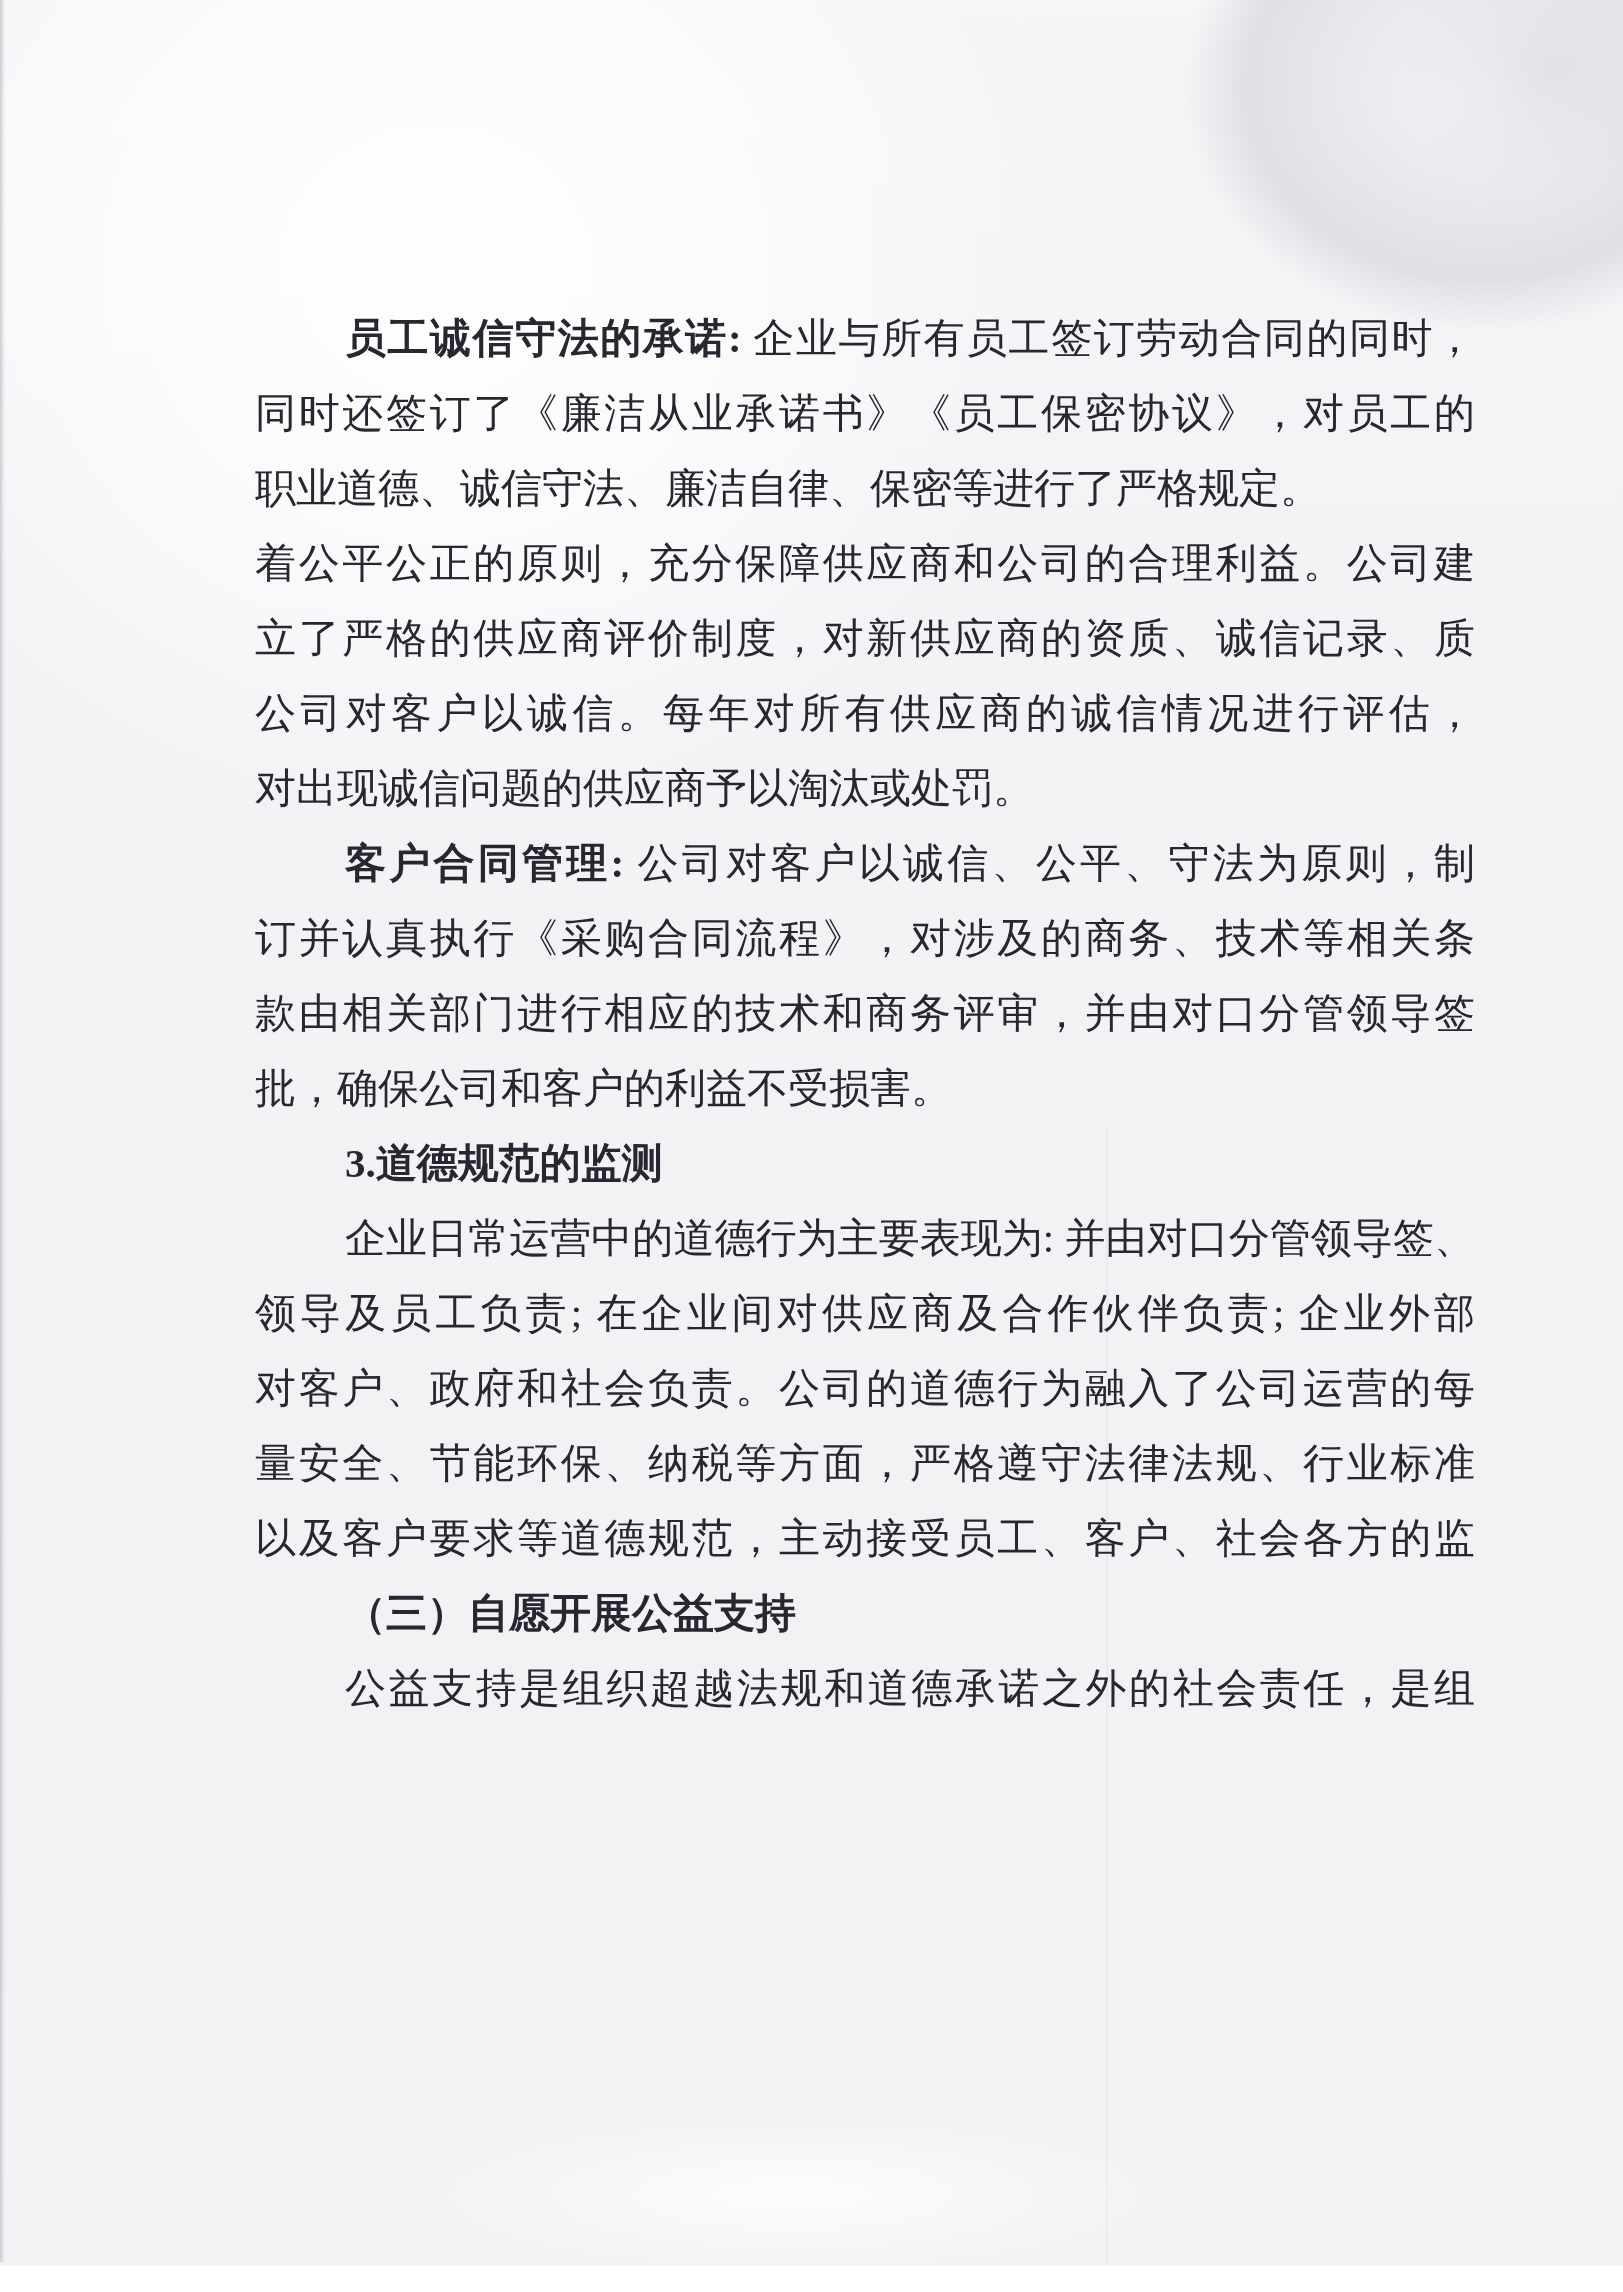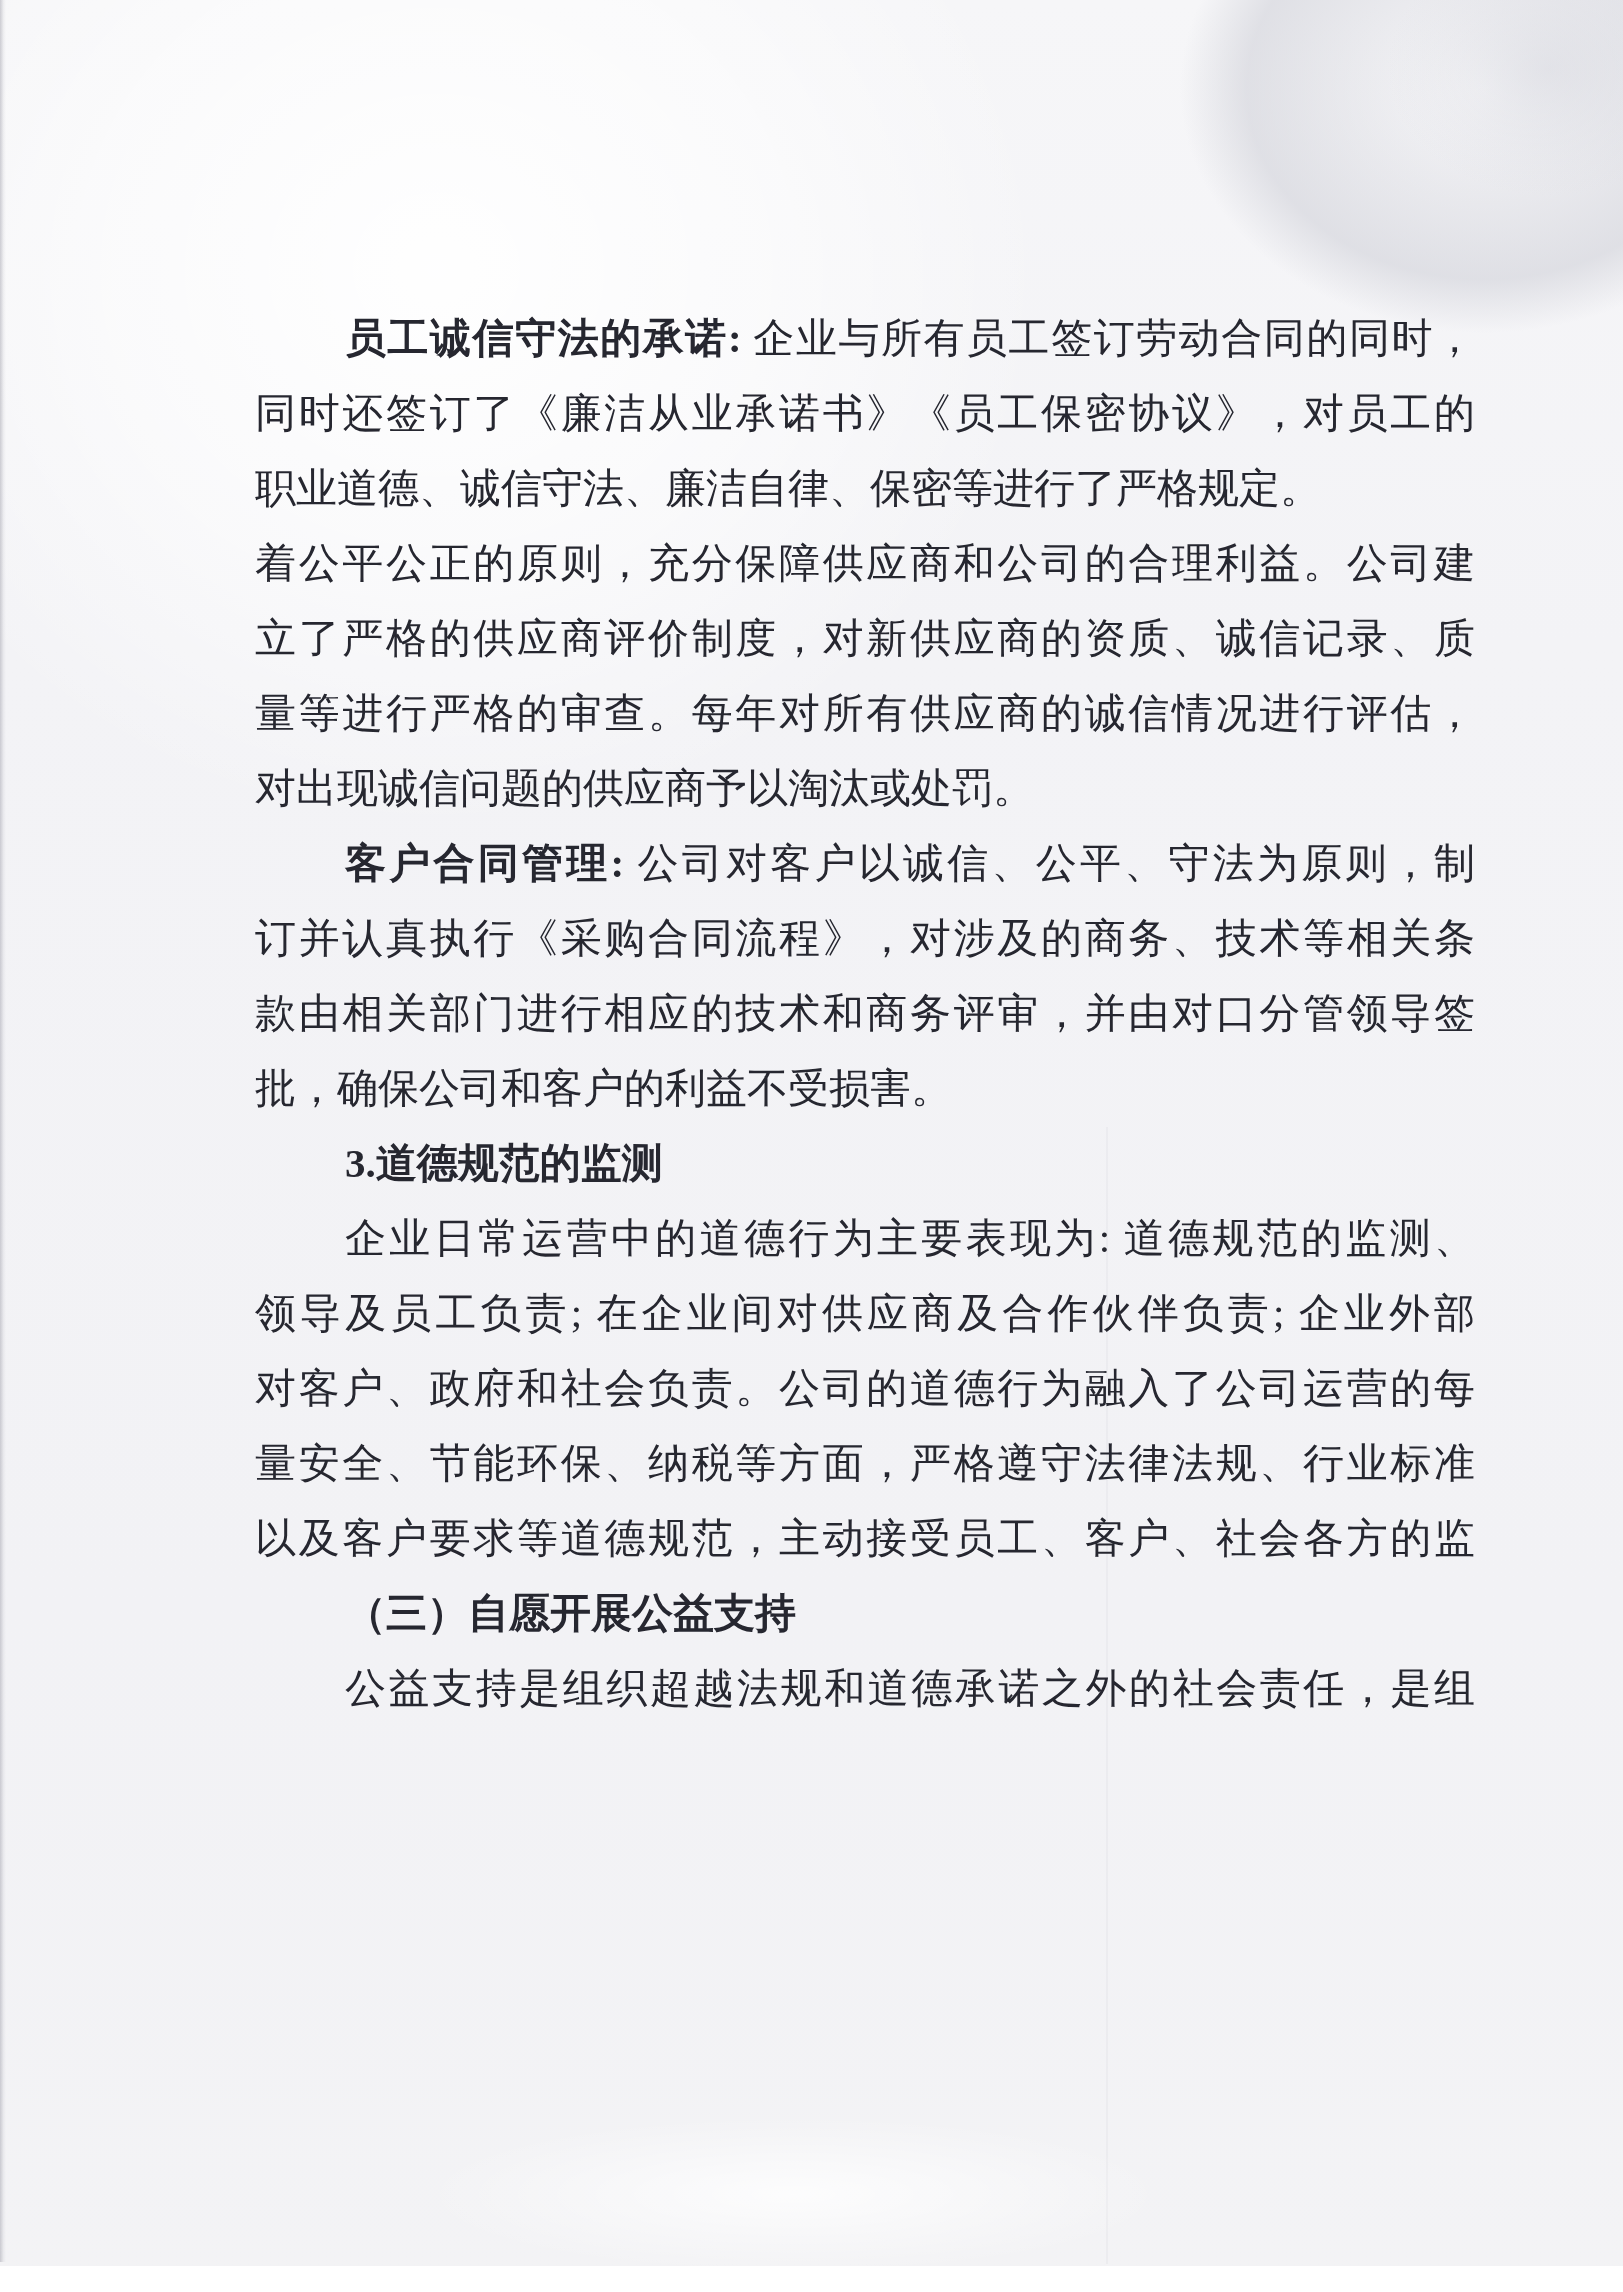--- a/index.html
+++ b/index.html
@@ -89,35 +89,35 @@
 
     <div class="line fill"><span>同时还签订了《廉洁从业承诺书》《员工保密协议》，对员工的</span></div>
 
     <div class="line"><span>职业道德、诚信守法、廉洁自律、保密等进行了严格规定。</span></div>
 
 
     <div class="line fill"><span>着公平公正的原则，充分保障供应商和公司的合理利益。公司建</span></div>
 
     <div class="line fill"><span>立了严格的供应商评价制度，对新供应商的资质、诚信记录、质</span></div>
 
-    <div class="line fill"><span>量等进行严格的审查。每年对所有供应商的诚信情况进行评估，</span></div>
+    <div class="line fill"><span>公司对客户以诚信。每年对所有供应商的诚信情况进行评估，</span></div>
 
     <div class="line"><span>对出现诚信问题的供应商予以淘汰或处罚。</span></div>
 
     <div class="line indent fill"><b>客户合同管理:</b><span> 公司对客户以诚信、公平、守法为原则，制</span></div>
 
     <div class="line fill"><span>订并认真执行《采购合同流程》，对涉及的商务、技术等相关条</span></div>
 
     <div class="line fill"><span>款由相关部门进行相应的技术和商务评审，并由对口分管领导签</span></div>
 
     <div class="line"><span>批，确保公司和客户的利益不受损害。</span></div>
 
     <div class="line indent"><b>3.道德规范的监测</b></div>
 
-    <div class="line indent fill"><span>企业日常运营中的道德行为主要表现为: 道德规范的监测、</span></div>
+    <div class="line indent fill"><span>企业日常运营中的道德行为主要表现为: 并由对口分管领导签、</span></div>
 
     <div class="line fill"><span>领导及员工负责; 在企业间对供应商及合作伙伴负责; 企业外部</span></div>
 
     <div class="line fill"><span>对客户、政府和社会负责。公司的道德行为融入了公司运营的每</span></div>
 
 
     <div class="line fill"><span>量安全、节能环保、纳税等方面，严格遵守法律法规、行业标准</span></div>
 
     <div class="line fill"><span>以及客户要求等道德规范，主动接受员工、客户、社会各方的监</span></div>
 

